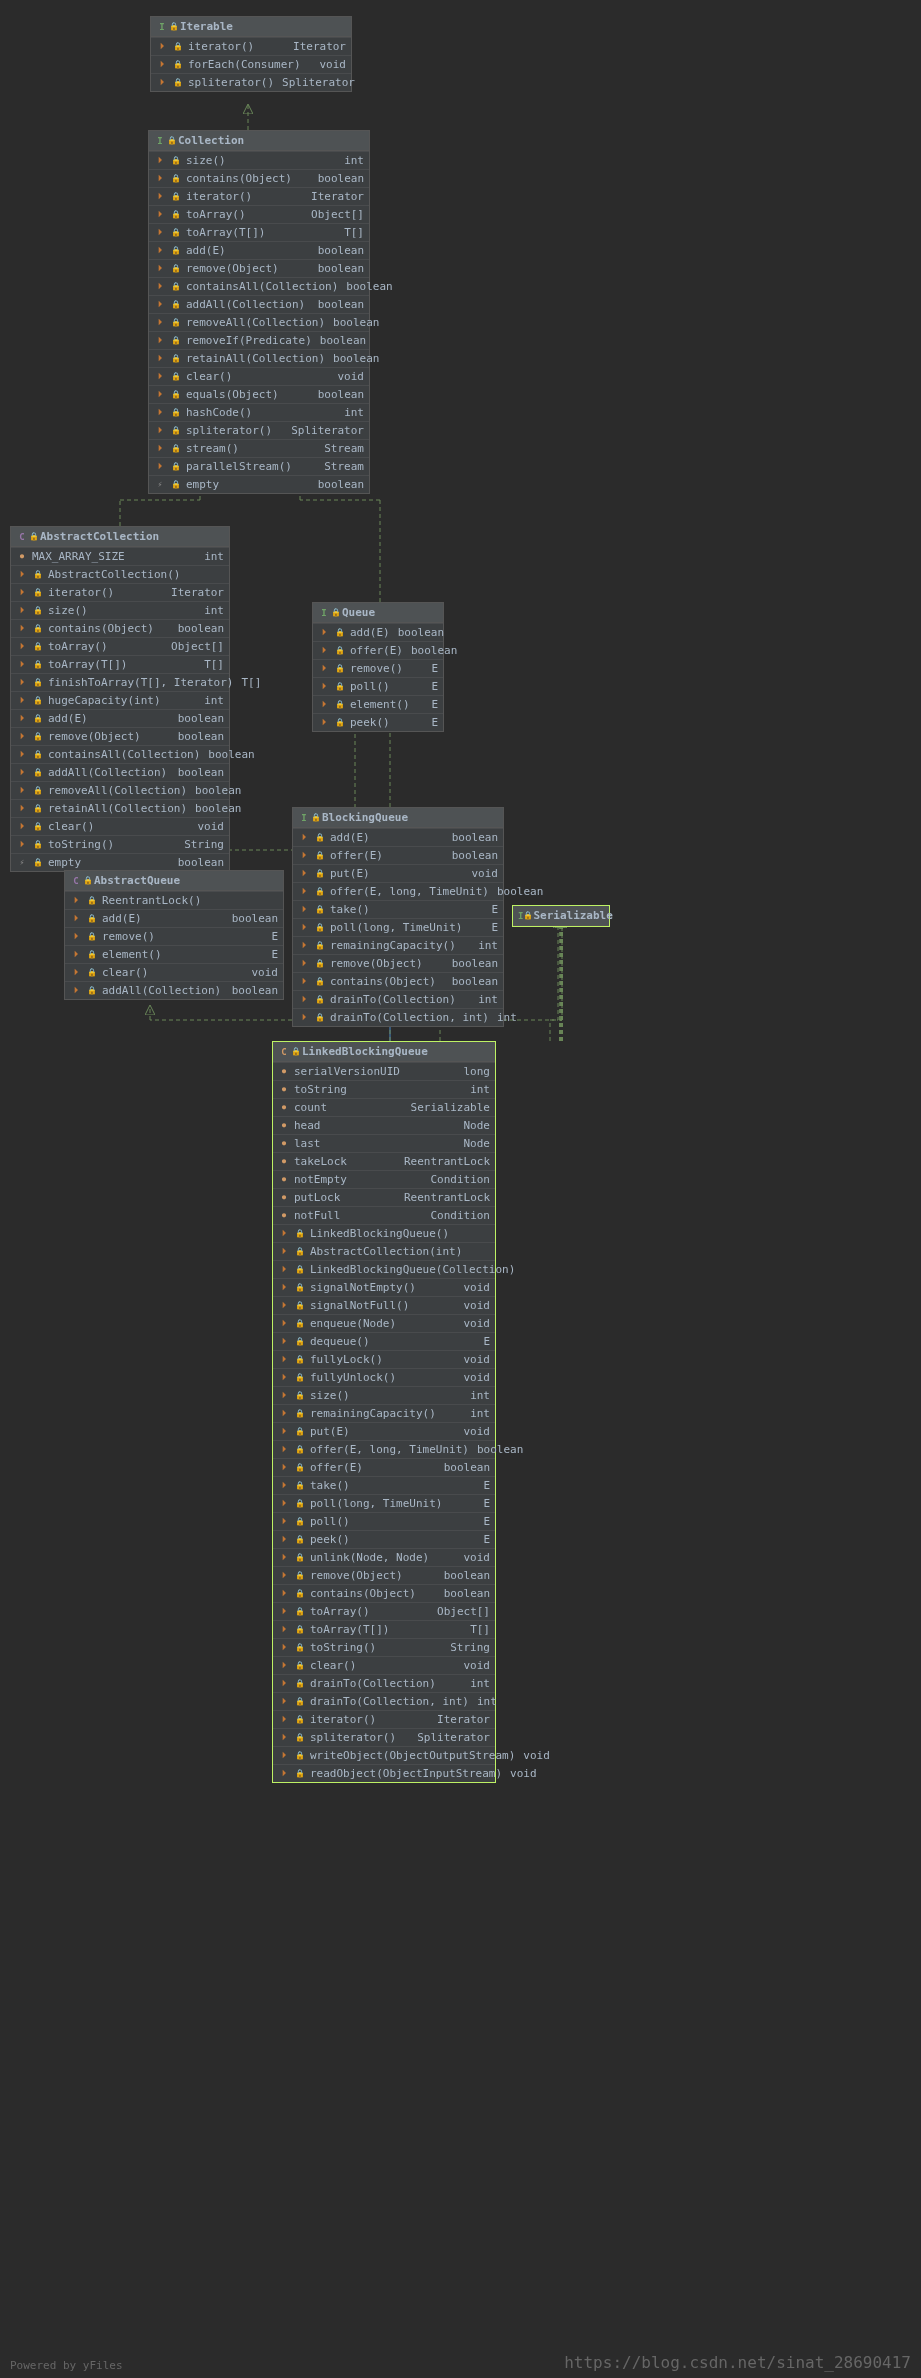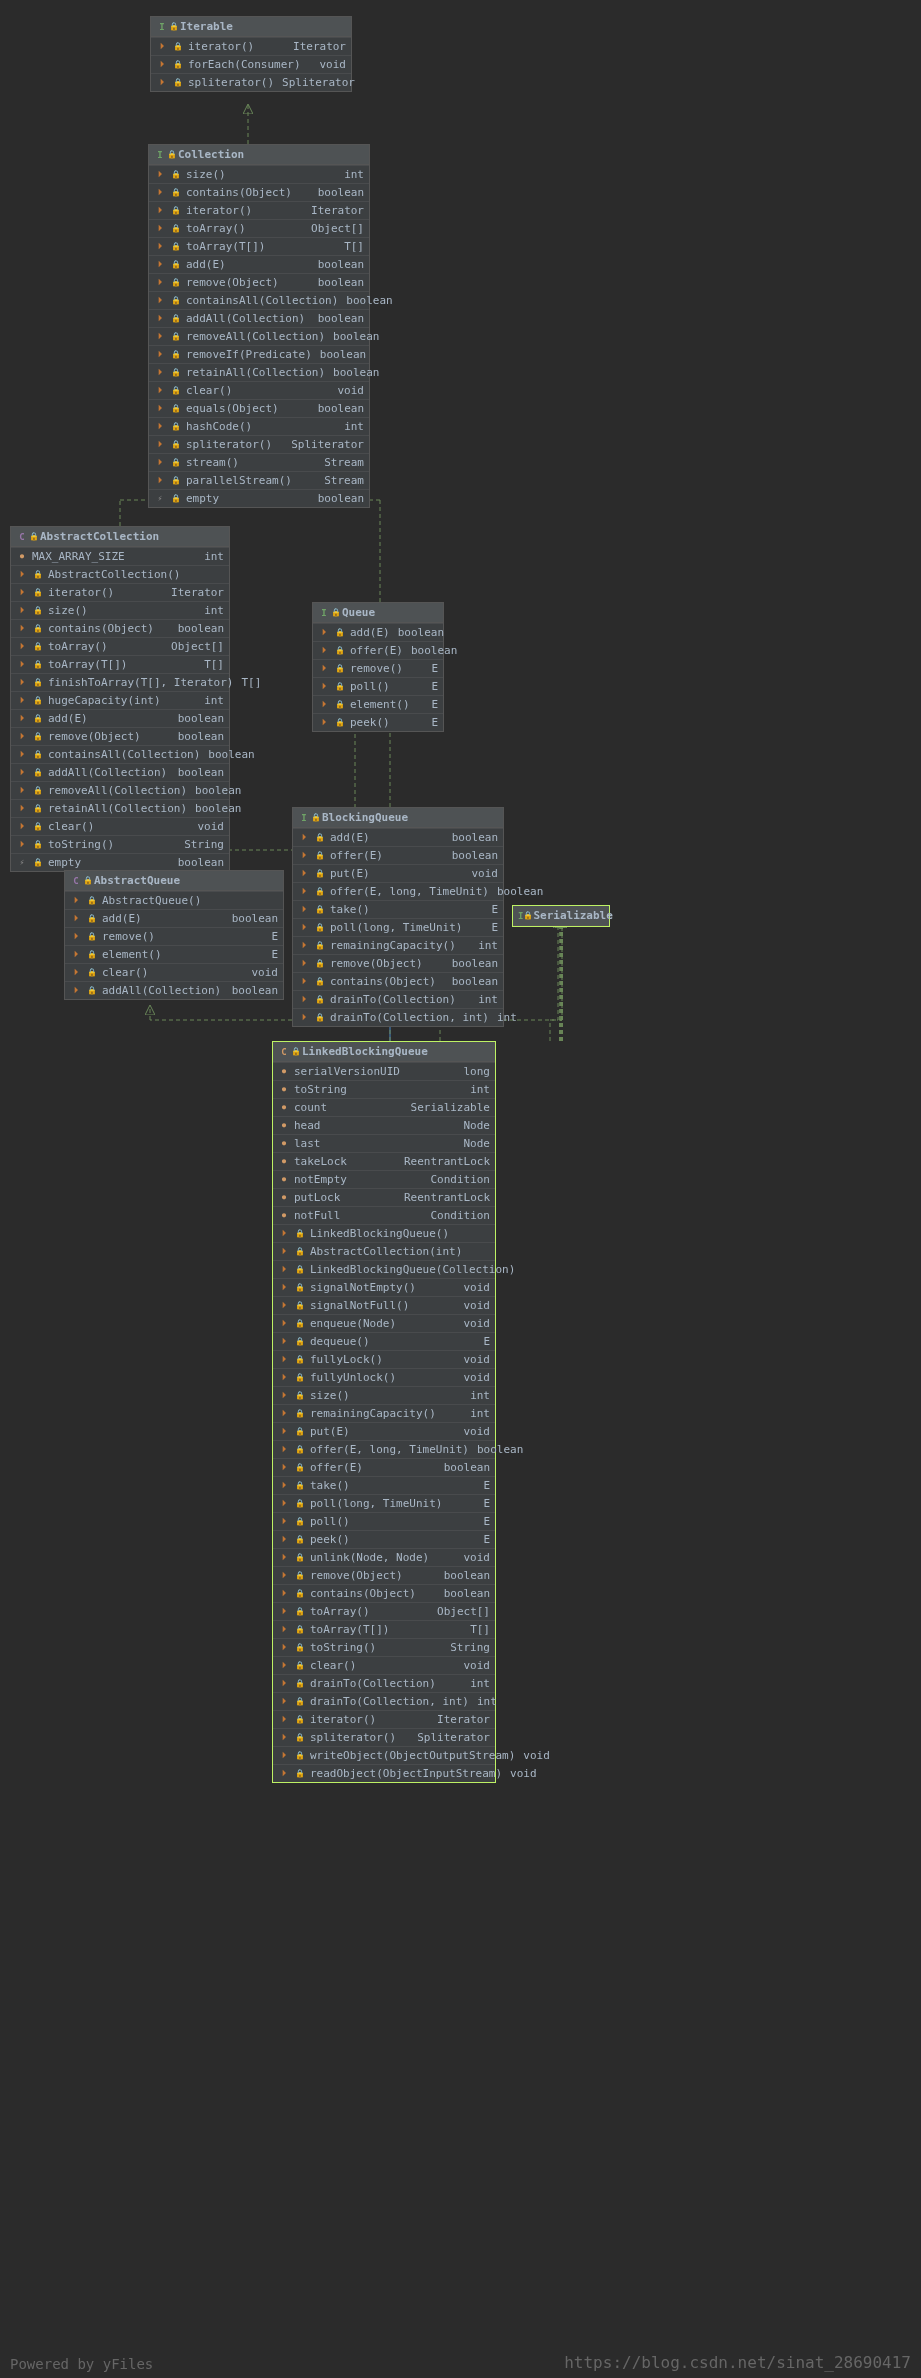--- a/index.html
+++ b/index.html
@@ -13,21 +13,21 @@
 .ico{display:inline-flex;width:12px;height:12px;align-items:center;justify-content:center;font-size:9px;border-radius:6px}
 .i-iface::before{content:"I";color:#6fa367}
 .i-cls::before{content:"C";color:#d19a66}
 .i-abs::before{content:"C";color:#9876aa}
 .i-m{color:#c57633}.i-m::before{content:"⏵"}
 .i-f{color:#d19a66}.i-f::before{content:"⏺"}
 .i-lock{color:#888}.i-lock::before{content:"🔒";font-size:8px}
 .i-prop{color:#888}.i-prop::before{content:"⚡";font-size:8px}
 svg.lines{position:absolute;top:0;left:0;width:921px;height:2378px;pointer-events:none}
 .watermark{position:absolute;bottom:6px;right:10px;color:#666;font-size:16px}
-.powered{position:absolute;bottom:6px;left:10px;color:#666;font-size:14px}
+.powered{position:absolute;bottom:6px;left:10px;color:#666;font-size:11px}
 </style>
 </head>
 <body>
 
 <div class="canvas">
 <svg class="lines">
 <defs>
 <marker id="tri-g" markerWidth="10" markerHeight="10" refX="9" refY="5" orient="auto">
           <path d="M0,0 L10,5 L0,10 Z" fill="none" stroke="#6a8759"></path>
         </marker>
@@ -119,21 +119,21 @@
       </div>
       <div class="row">
         <span class="l">
           <span class="ico i-m"></span>
           <span class="ico i-lock"></span>
           <span>spliterator()</span>
         </span>
         <span class="r">Spliterator<t></t></span>
       </div>
     </div>
-<div class="box" id="b-collection" style="left:148px;top:144px;width:220px">
+<div class="box" id="b-collection" style="left:148px;top:130px;width:220px">
       <div class="hdr">
         <span class="ico i-iface"></span>
         <span class="ico i-lock"></span>
         <span>Collection</span>
       </div>
       <div class="row">
         <span class="l">
           <span class="ico i-m"></span>
           <span class="ico i-lock"></span>
           <span>size()</span>
@@ -493,21 +493,21 @@
 <div class="box" id="b-absqueue" style="left:64px;top:870px;width:218px">
       <div class="hdr">
         <span class="ico i-abs"></span>
         <span class="ico i-lock"></span>
         <span>AbstractQueue</span>
       </div>
       <div class="row">
         <span class="l">
           <span class="ico i-m"></span>
           <span class="ico i-lock"></span>
-          <span>AbstractQueue()</span>
+          <span>ReentrantLock()</span>
         </span>
         <span class="r"></span>
       </div>
       <div class="row">
         <span class="l">
           <span class="ico i-m"></span>
           <span class="ico i-lock"></span>
           <span>add(E)</span>
         </span>
         <span class="r">boolean</span>

